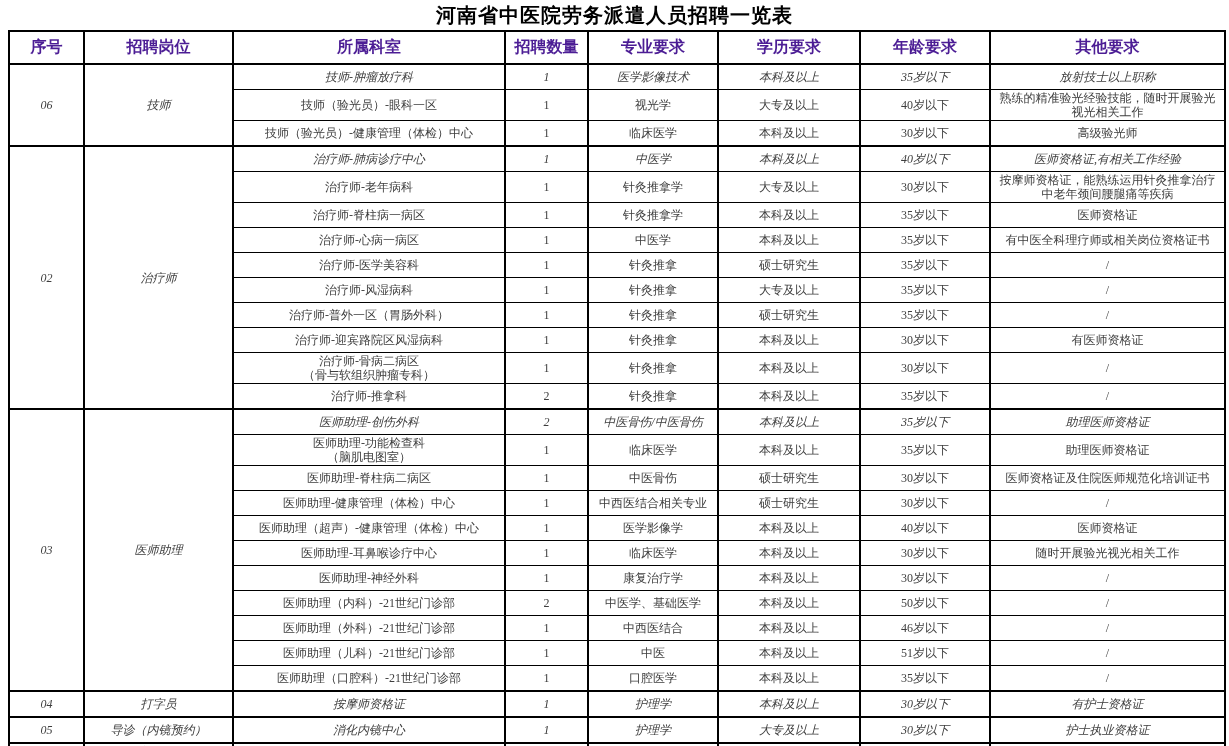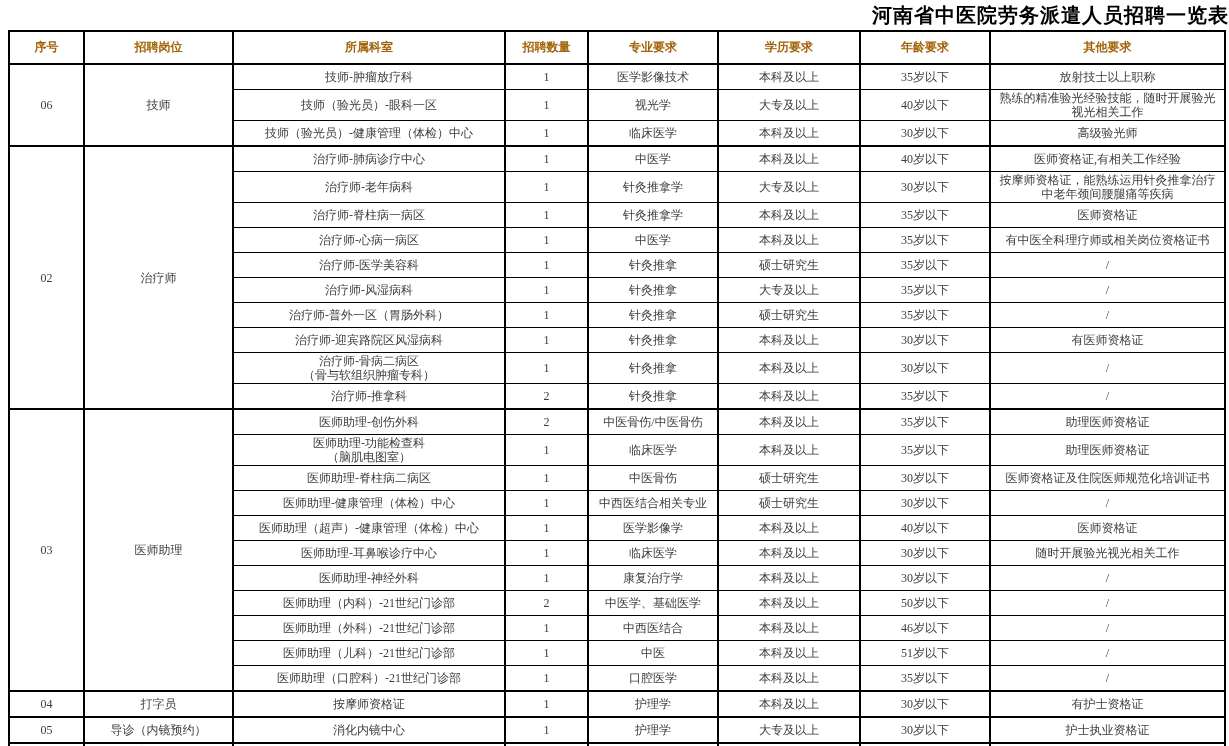--- a/index.html
+++ b/index.html
@@ -2,44 +2,44 @@
 <html><head>
 <meta charset="utf-8">
 <style>
   html, body { margin: 0; padding: 0; background: #ffffff; }
   body {
     width: 1229px; height: 746px; overflow: hidden; position: relative;
     font-family: "Liberation Serif", serif;
   }
   .page-title {
     position: absolute; top: 2px; left: 0; width: 1229px;
-    text-align: right; font-family: "Liberation Sans", sans-serif;
+    text-align: center; font-family: "Liberation Sans", sans-serif;
     font-weight: bold; font-size: 20px; color: #000; letter-spacing: 1px;
   }
   table.recruit {
     position: absolute; top: 30px; left: 8px; width: 1216px;
     border-collapse: collapse; table-layout: fixed;
     border: 2px solid #000;
   }
   th, td {
     border: 1px solid #000;
     border-left-width: 2px; border-right-width: 2px;
     text-align: center; vertical-align: middle;
     padding: 1px 3px; overflow: hidden;
   }
   thead th {
     font-family: "Liberation Sans", sans-serif;
-    font-weight: bold; font-size: 12px; color: #a16207;
+    font-weight: bold; font-size: 16px; color: #4c1d95;
     height: 29px; border-bottom-width: 2px;
   }
   tbody td {
     font-size: 12px; color: #3d3d3d; line-height: 14px;
     height: 22px; white-space: pre-line;
   }
-  tr.group-start td { border-top-width: 2px; }
+  tr.group-start td { border-top-width: 2px; font-style: italic; }
 </style>
 </head>
 <body>
 
 <div class="page-title">河南省中医院劳务派遣人员招聘一览表</div>
 
 <table class="recruit">
   <colgroup>
     <col style="width:75px">
     <col style="width:149px">

